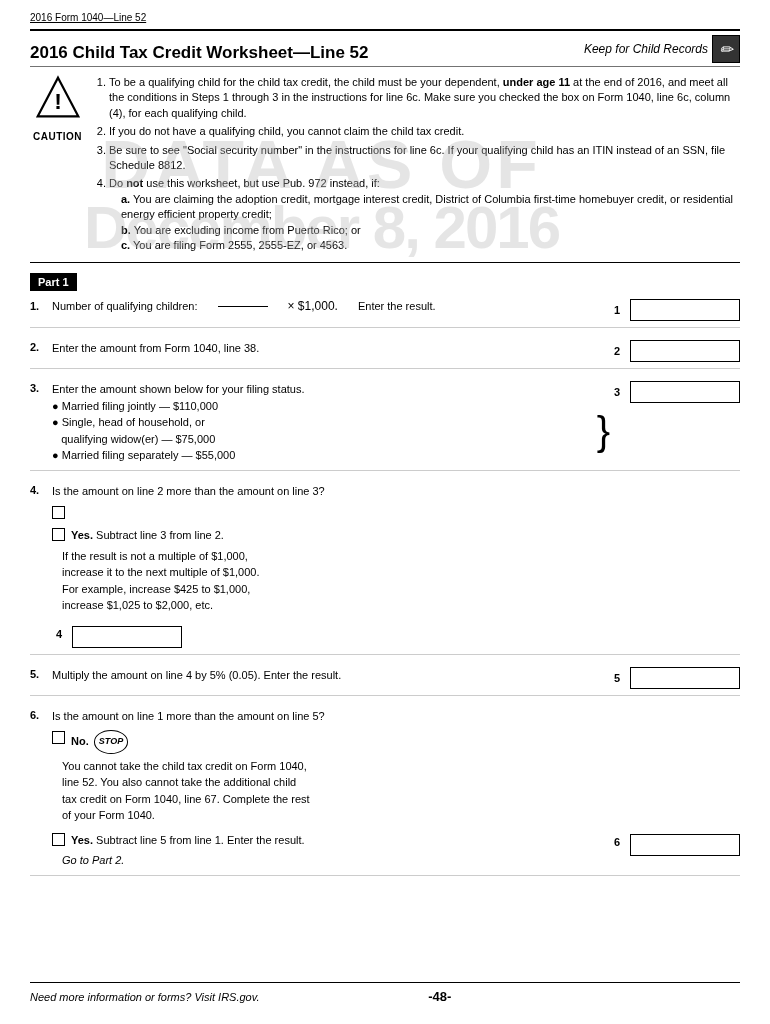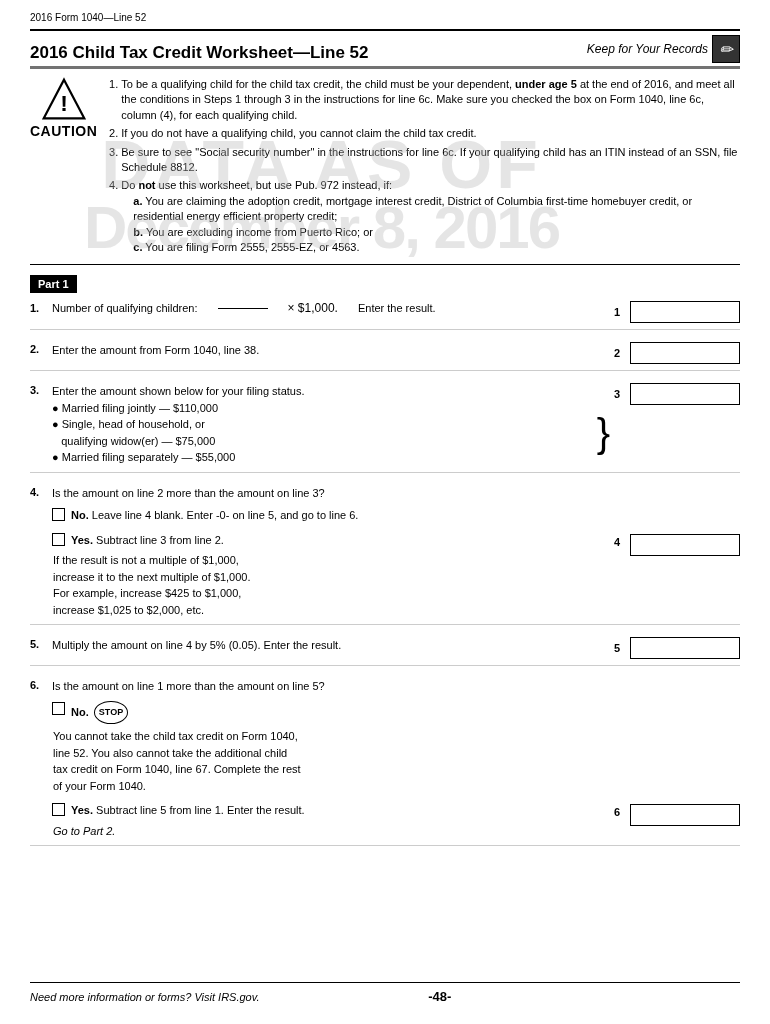--- a/index.html
+++ b/index.html
@@ -15,27 +15,28 @@
     }
     .page {
       width: 770px;
       min-height: 1024px;
       padding: 12px 30px 20px 30px;
       position: relative;
     }
     .top-ref {
       font-size: 10px;
       margin-bottom: 6px;
+      text-decoration: underline;
     }
     .header-row {
       display: flex;
       justify-content: space-between;
       align-items: flex-end;
       border-top: 2px solid #000;
-      border-bottom: 3px solid #737373;
+      border-bottom: 1px solid #737373;
       padding: 4px 0 3px 0;
       margin-bottom: 8px;
     }
     .header-title {
       font-size: 17px;
       font-weight: bold;
     }
     .header-right {
       font-size: 12px;
       font-style: italic;
@@ -67,24 +68,24 @@
       display: flex;
       flex-direction: column;
       align-items: center;
       min-width: 55px;
     }
     .caution-triangle {
       width: 44px;
       height: 44px;
     }
     .caution-label {
-      font-size: 14px;
+      font-size: 10px;
       font-weight: bold;
       letter-spacing: 0.5px;
-      margin-top: 2px;
+      margin-top: 12px;
     }
     .caution-text {
       flex: 1;
       font-size: 11px;
     }
     .caution-text ol {
       padding-left: 14px;
     }
     .caution-text ol li {
       margin-bottom: 3px;
@@ -222,23 +223,24 @@
     .bold-no { font-weight: bold; }
     .stop-badge {
       display: inline-block;
       border: 1.5px solid #000;
       border-radius: 50%;
       padding: 4px 4px;
       font-size: 9px;
       font-weight: bold;
       vertical-align: middle;
       margin-left: 2px;
+      font-style: italic;
     }
     .indent-text {
-      margin-left: 1px;
+      margin-left: 10px;
       font-size: 11px;
       line-height: 1.5;
     }
 
     
     .page-footer {
       position: absolute;
       bottom: 20px;
       left: 30px;
       right: 30px;
@@ -261,36 +263,36 @@
 </head>
 <body>
 
 <div class="page">
 
   <div class="top-ref">2016 Form 1040—Line 52</div>
 
   <div class="header-row">
     <div class="header-title">2016 Child Tax Credit Worksheet—Line 52</div>
     <div class="header-right">
-      <span>Keep for Your Records</span>
+      <span>Keep for Child Records</span>
       <div class="pen-icon">✏</div>
     </div>
   </div>
 
   <div class="caution-section">
     <div class="caution-icon-wrap">
       <svg class="caution-triangle" viewBox="0 0 50 48">
         <polygon points="25,2 48,46 2,46" fill="#fff" stroke="#000" stroke-width="2.5"></polygon>
         <text x="25" y="38" text-anchor="middle" font-size="26" font-weight="bold" fill="#000">!</text>
       </svg>
       <span class="caution-label">CAUTION</span>
     </div>
     <div class="caution-text">
       <ol>
-        <li>To be a qualifying child for the child tax credit, the child must be your dependent, <strong>under age 5</strong> at the end of 2016, and meet all the conditions in Steps 1 through 3 in the instructions for line 6c. Make sure you checked the box on Form 1040, line 6c, column (4), for each qualifying child.</li>
+        <li>To be a qualifying child for the child tax credit, the child must be your dependent, <strong>under age 11</strong> at the end of 2016, and meet all the conditions in Steps 1 through 3 in the instructions for line 6c. Make sure you checked the box on Form 1040, line 6c, column (4), for each qualifying child.</li>
         <li>If you do not have a qualifying child, you cannot claim the child tax credit.</li>
         <li>Be sure to see "Social security number" in the instructions for line 6c. If your qualifying child has an ITIN instead of an SSN, file Schedule 8812.</li>
         <li>Do <strong>not</strong> use this worksheet, but use Pub. 972 instead, if:
           <span class="item-a"><strong>a.</strong> You are claiming the adoption credit, mortgage interest credit, District of Columbia first-time homebuyer credit, or residential energy efficient property credit;</span>
           <span class="item-b"><strong>b.</strong> You are excluding income from Puerto Rico; or</span>
           <span class="item-c"><strong>c.</strong> You are filing Form 2555, 2555-EZ, or 4563.</span>
         </li>
       </ol>
     </div>
   </div>
@@ -351,25 +353,22 @@
     </div>
 
     
     <div class="line-row">
       <div class="line-num">4.</div>
       <div class="line-content">
         <div>Is the amount on line 2 more than the amount on line 3?</div>
         <div style="margin-top:6px;">
           <div class="checkbox-row">
             <div class="checkbox"></div>
-            <div class="checkbox-text">
-              <span class="bold-no">No.</span> Leave line 4 blank. Enter -0- on line 5, and go to line 6.
-            </div>
-          </div>
-          <div style="margin-top:8px; display:flex; gap:10px;">
+          </div>
+          <div style="margin-top:8px; display:flex; gap:10px;flex-direction:column;">
             <div style="flex:1;">
               <div class="checkbox-row">
                 <div class="checkbox"></div>
                 <div class="checkbox-text">
                   <span class="bold-no">Yes.</span> Subtract line 3 from line 2.
                 </div>
               </div>
               <div class="indent-text">
                 If the result is not a multiple of $1,000,<br>
                 increase it to the next multiple of $1,000.<br>

